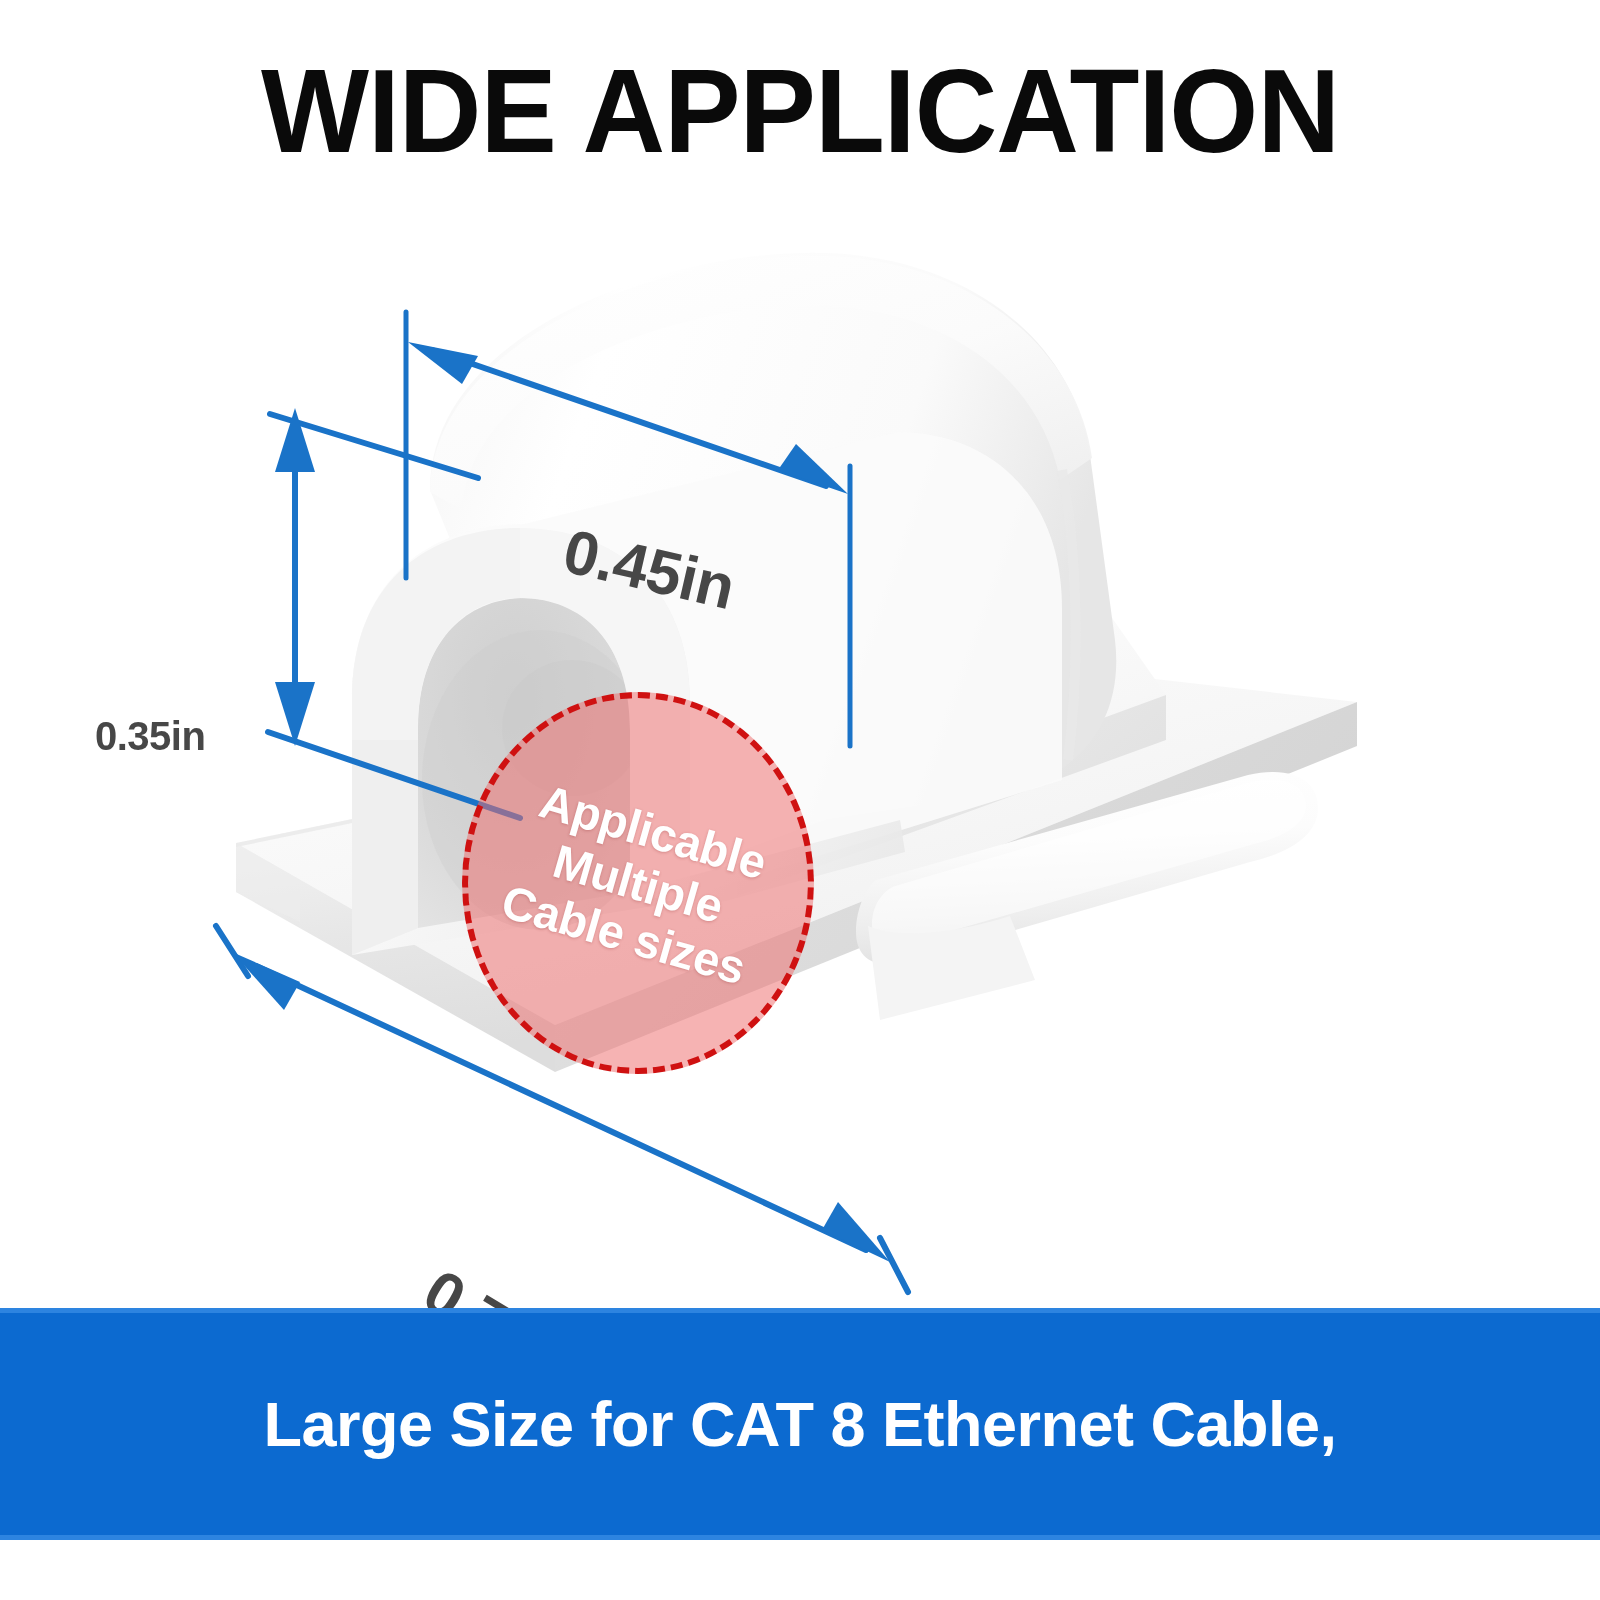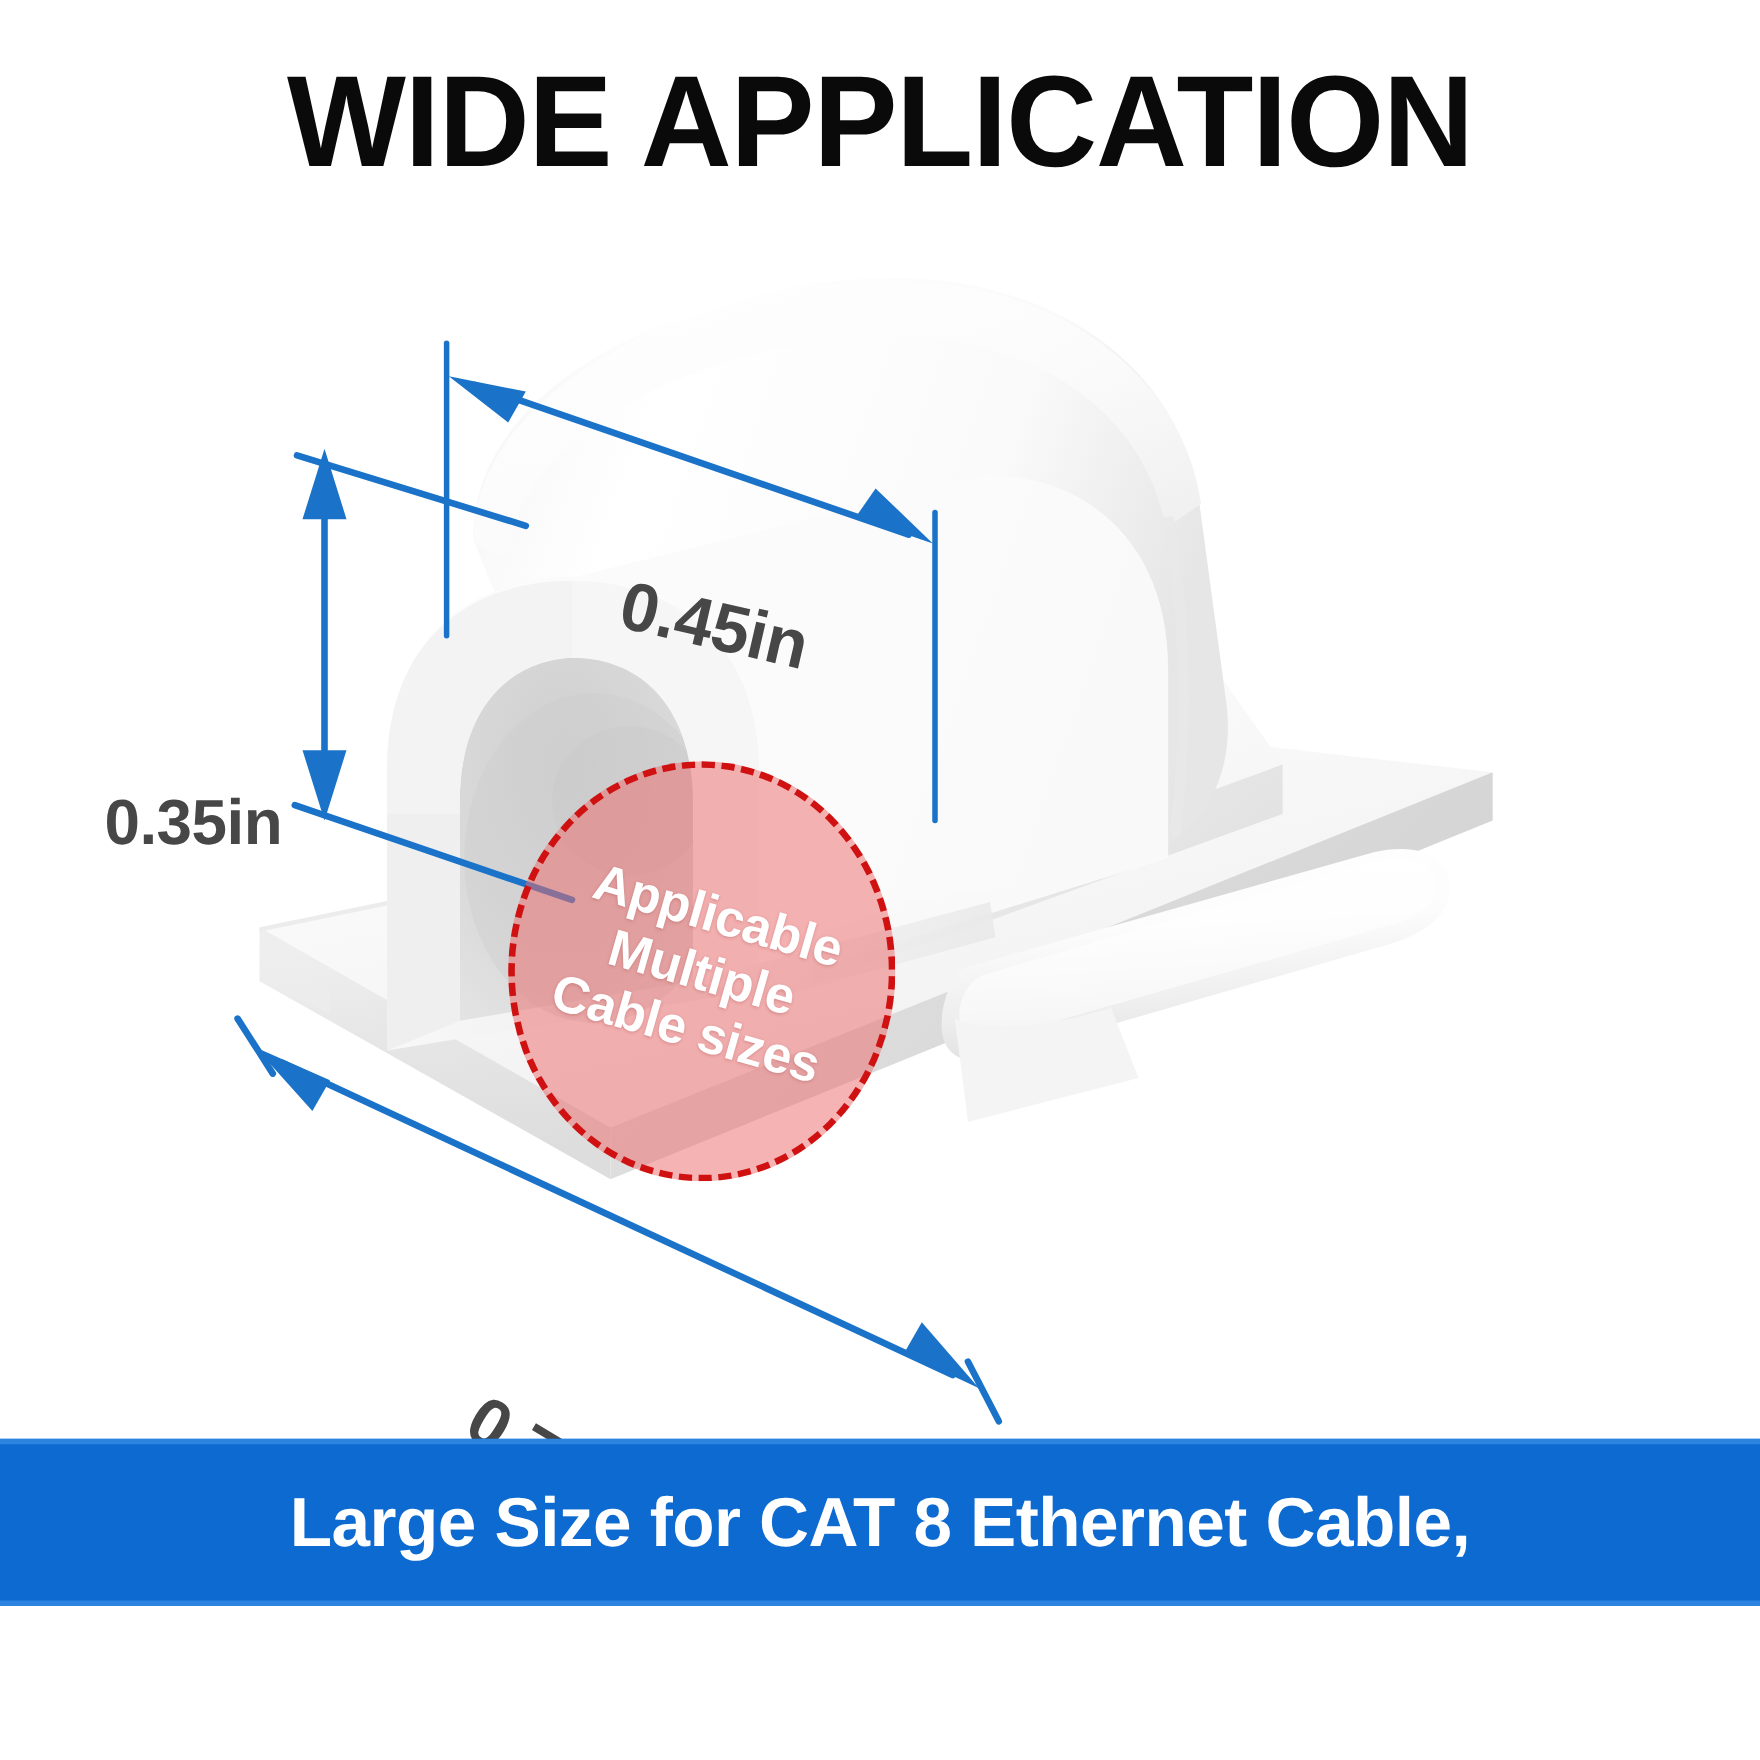--- a/index.html
+++ b/index.html
@@ -63,21 +63,21 @@
   #dim-label-width {
     left: 565px;
     top: 334px;
     font-size: 62px;
     transform: rotate(13deg);
     transform-origin: 0 50%;
   }
   #dim-label-height {
     left: 95px;
     top: 534px;
-    font-size: 58px;
+    font-size: 40px;
   }
   #dim-label-depth {
     left: 430px;
     top: 1070px;
     font-size: 62px;
     transform: rotate(31deg);
     transform-origin: 0 50%;
   }
 
   
@@ -107,21 +107,21 @@
     text-shadow: 0 1px 3px rgba(140,40,40,0.28);
   }
   #callout-text span { display: block; }
 
   
   #bottom-banner {
     position: absolute;
     left: 0;
     top: 1308px;
     width: 1600px;
-    height: 152px;
+    height: 232px;
     background: #0c6ad0;
     display: flex;
     align-items: center;
     justify-content: center;
     box-sizing: border-box;
     border-top: 5px solid #2d84e0;
     border-bottom: 5px solid #2d84e0;
   }
   #banner-text {
     text-align: center;

